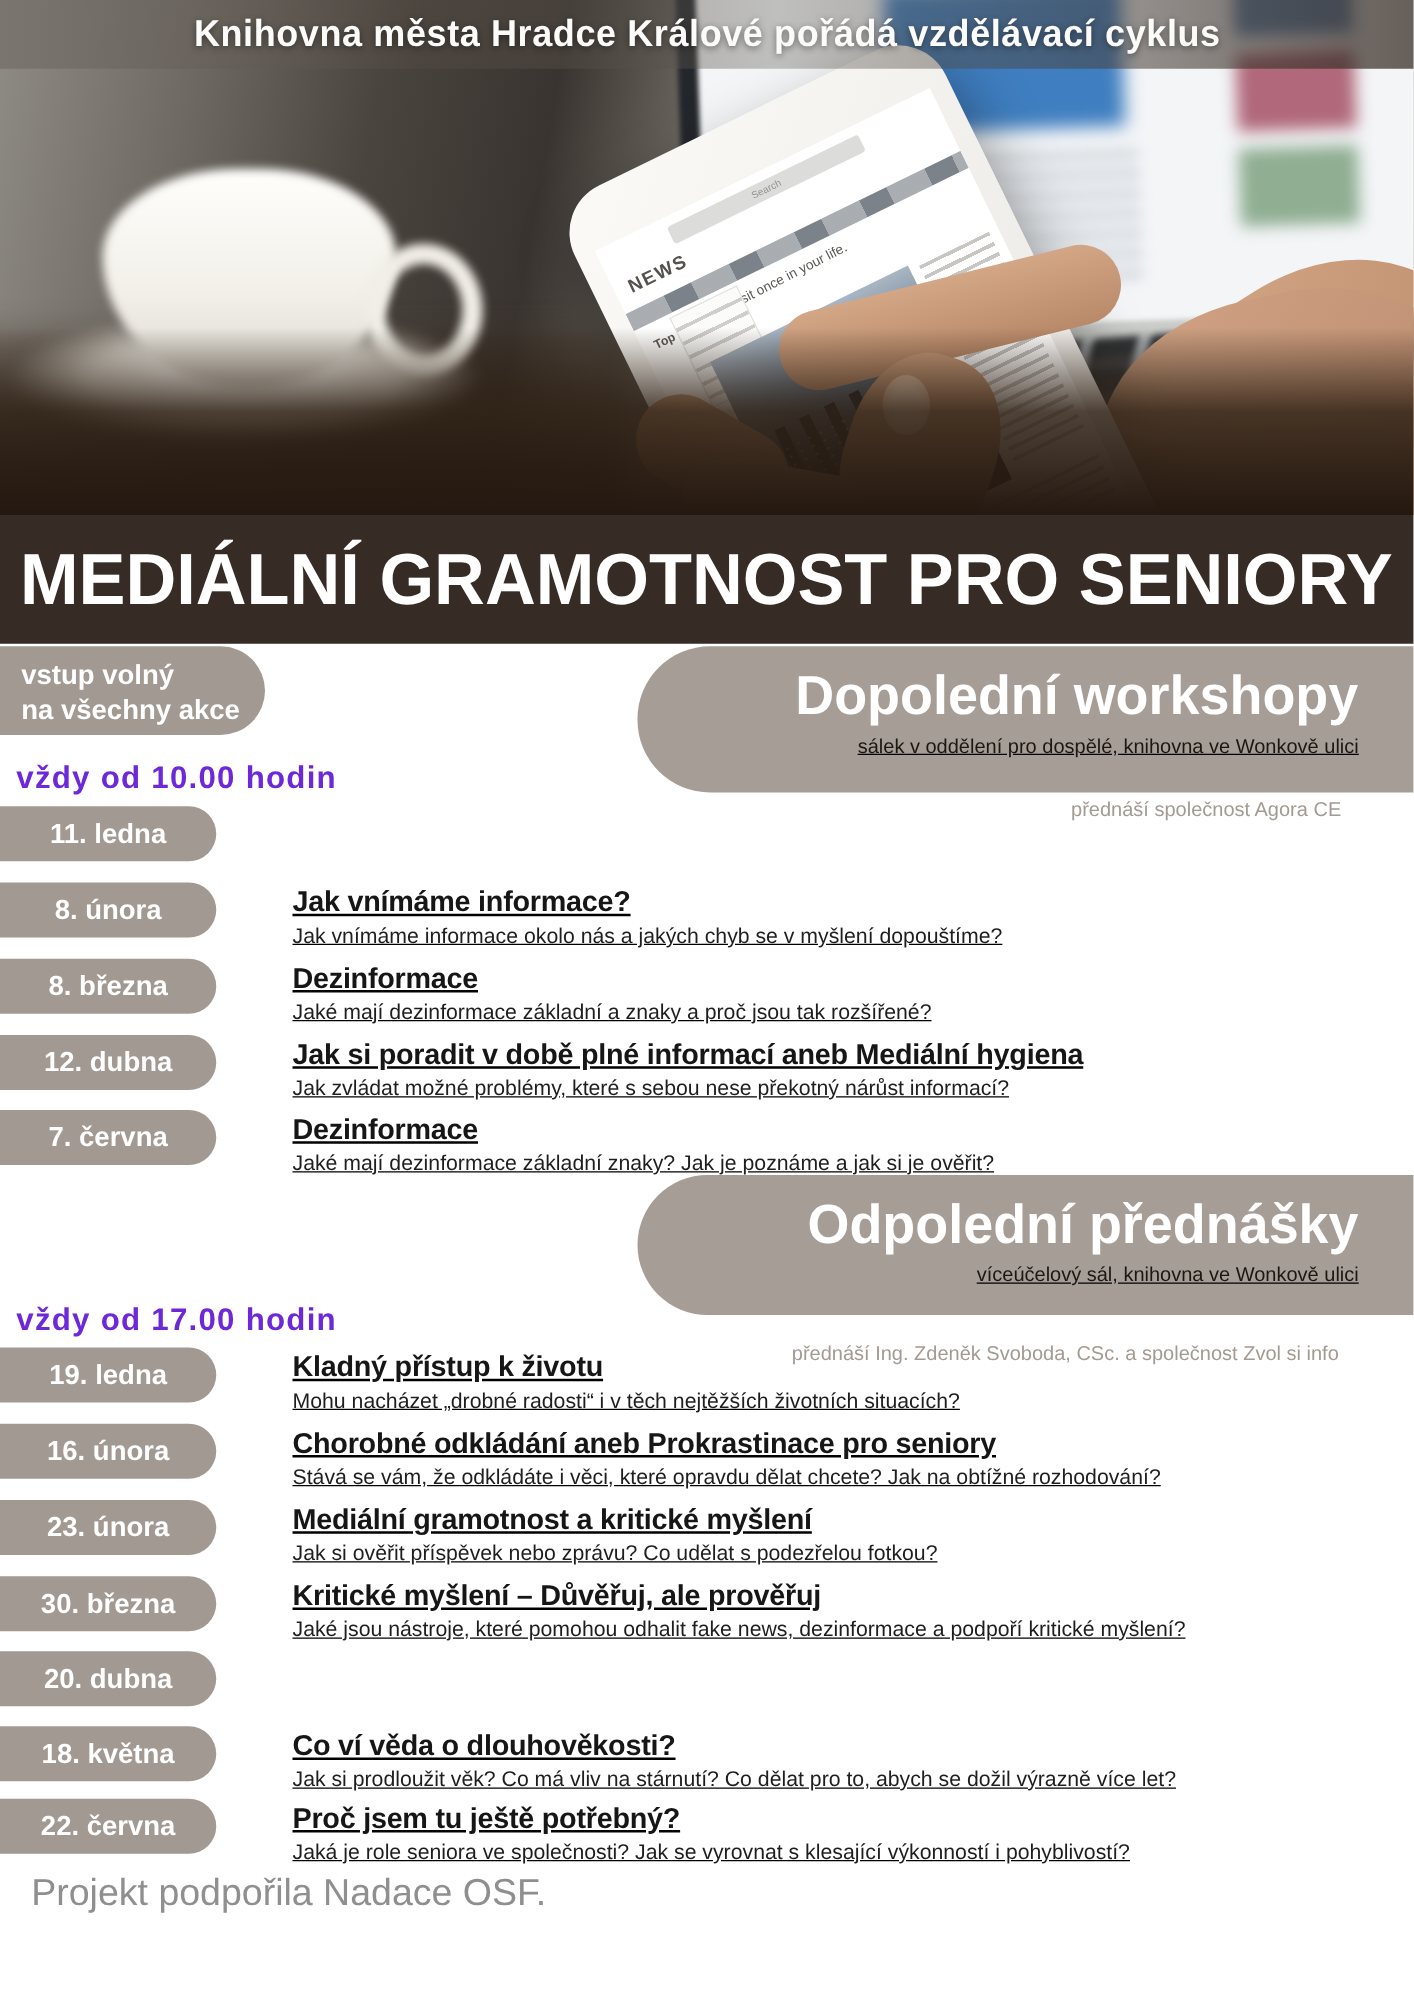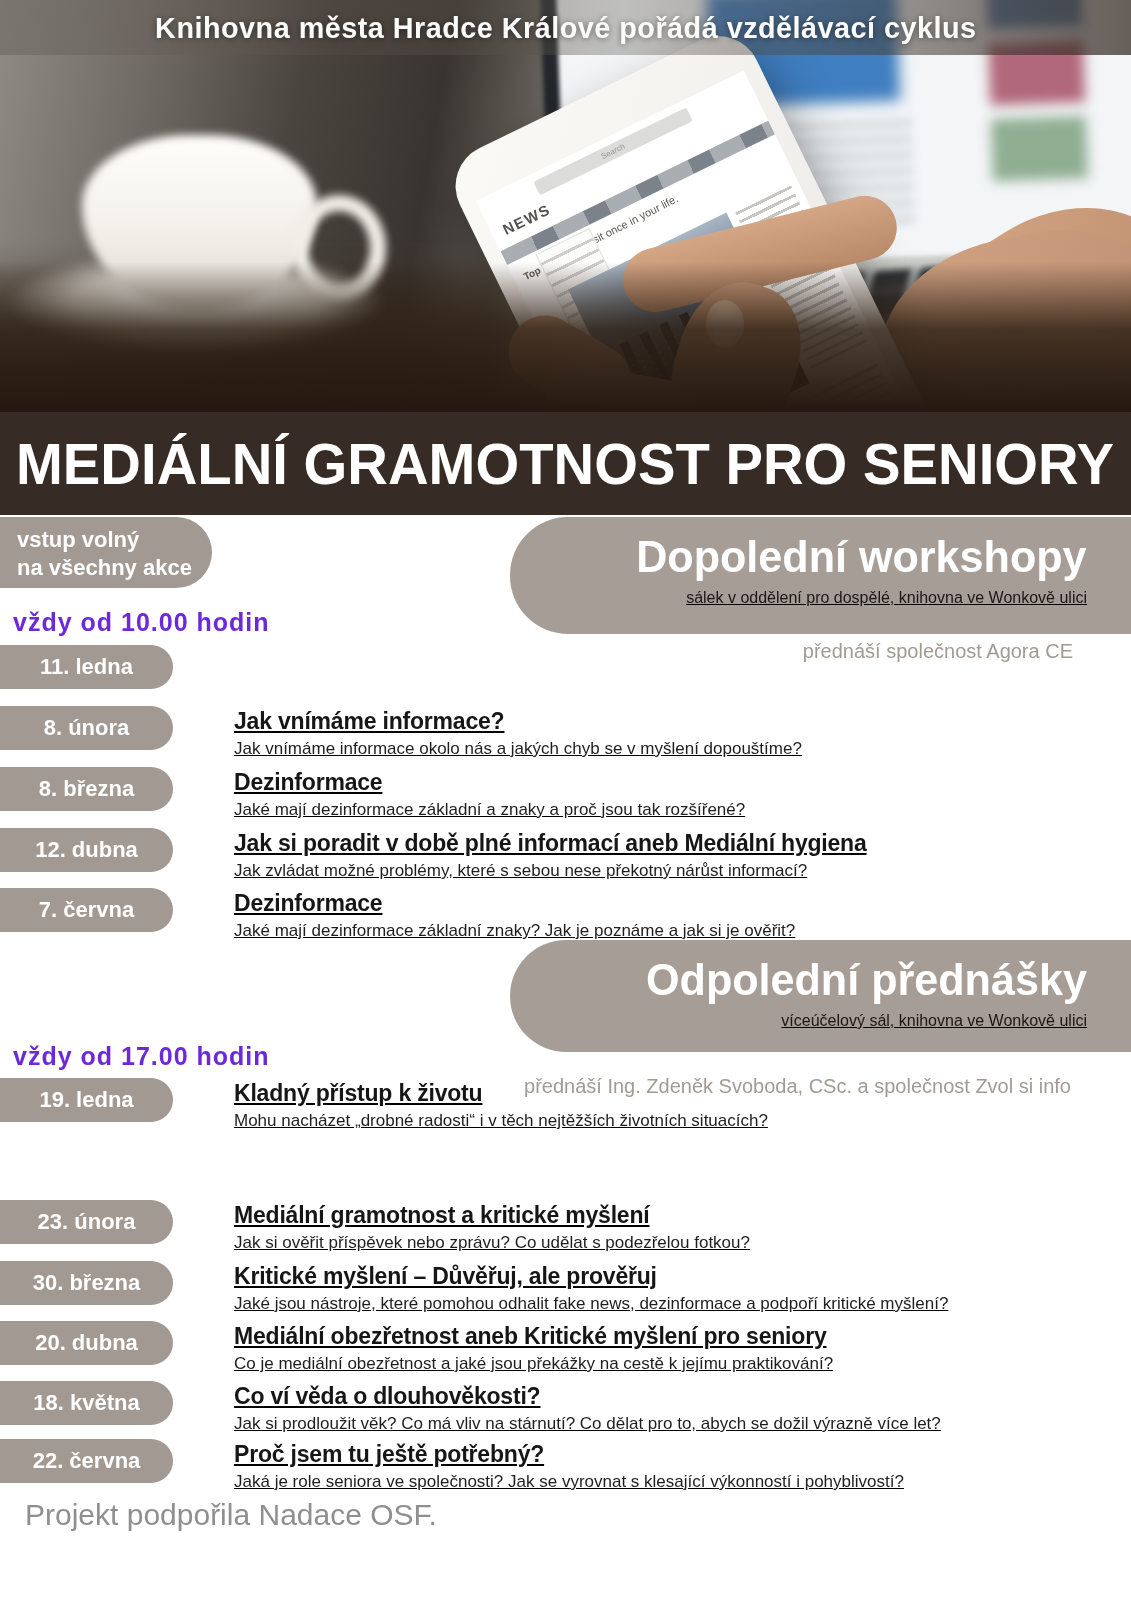--- a/index.html
+++ b/index.html
@@ -105,21 +105,21 @@
     border-radius:58px 0 0 58px;box-sizing:border-box;text-align:right;
     padding:16px 44px 0 0;z-index:4;text-decoration:underline;}
   .section-band .heading{color:#ffffff;font-size:44px;font-weight:700;line-height:48px;
     display:inline-block;transform:scaleX(.98);transform-origin:right center;white-space:nowrap;}
   .section-band .venue{color:#1c1713;font-size:16px;margin-top:8px;}
   .band-morning{top:517px;height:117px;}
   .band-afternoon{top:940px;height:112px;}
 
   .time-note{position:absolute;left:13px;color:#6d28d9;font-size:25px;font-weight:700;
     letter-spacing:1px;white-space:nowrap;}
-  .lecturer-note{position:absolute;color:#a39a92;font-size:20px;white-space:nowrap;}
+  .lecturer-note{position:absolute;color:#a39a92;font-size:16px;white-space:nowrap;}
 
   
   .row{position:absolute;left:0;width:982px;height:52px;text-decoration:underline;}
   .date-pill{position:absolute;left:0;top:0;width:173px;height:44px;background:#a29992;
     border-radius:0 22px 22px 0;display:flex;align-items:center;justify-content:center;
     color:#ffffff;font-size:22px;font-weight:700;}
   .row-text{margin-left:234px;padding-top:2px;}
   .row-title{font-size:23px;font-weight:700;color:#161616;line-height:26px;letter-spacing:-.2px;}
   .row-desc{font-size:17px;color:#1e1e1e;margin-top:4px;line-height:21px;}
 
@@ -252,20 +252,29 @@
 
   <div class="row" style="top:1078px">
     <div class="date-pill">
         <span>19. ledna</span>
       </div>
     <div class="row-text">
         <div class="row-title">Kladný přístup k životu</div>
       <div class="row-desc">Mohu nacházet „drobné radosti“ i v těch nejtěžších životních situacích?</div>
       </div>
   </div>
+  <div class="row" style="top:1139px">
+    <div class="date-pill">
+        <span>16. února</span>
+      </div>
+    <div class="row-text">
+        <div class="row-title">Chorobné odkládání aneb Prokrastinace pro seniory</div>
+      <div class="row-desc">Stává se vám, že odkládáte i věci, které opravdu dělat chcete? Jak na obtížné rozhodování?</div>
+      </div>
+  </div>
   <div class="row" style="top:1200px">
     <div class="date-pill">
         <span>23. února</span>
       </div>
     <div class="row-text">
         <div class="row-title">Mediální gramotnost a kritické myšlení</div>
       <div class="row-desc">Jak si ověřit příspěvek nebo zprávu? Co udělat s podezřelou fotkou?</div>
       </div>
   </div>
   <div class="row" style="top:1261px">
@@ -274,24 +283,20 @@
       </div>
     <div class="row-text">
         <div class="row-title">Kritické myšlení – Důvěřuj, ale prověřuj</div>
       <div class="row-desc">Jaké jsou nástroje, které pomohou odhalit fake news, dezinformace a podpoří kritické myšlení?</div>
       </div>
   </div>
   <div class="row" style="top:1321px">
     <div class="date-pill">
         <span>20. dubna</span>
       </div>
-    <div class="row-text">
-        <div class="row-title">Mediální obezřetnost aneb Kritické myšlení pro seniory</div>
-      <div class="row-desc">Co je mediální obezřetnost a jaké jsou překážky na cestě k jejímu praktikování?</div>
-      </div>
   </div>
   <div class="row" style="top:1381px">
     <div class="date-pill">
         <span>18. května</span>
       </div>
     <div class="row-text">
         <div class="row-title">Co ví věda o dlouhověkosti?</div>
       <div class="row-desc">Jak si prodloužit věk? Co má vliv na stárnutí? Co dělat pro to, abych se dožil výrazně více let?</div>
       </div>
   </div>

